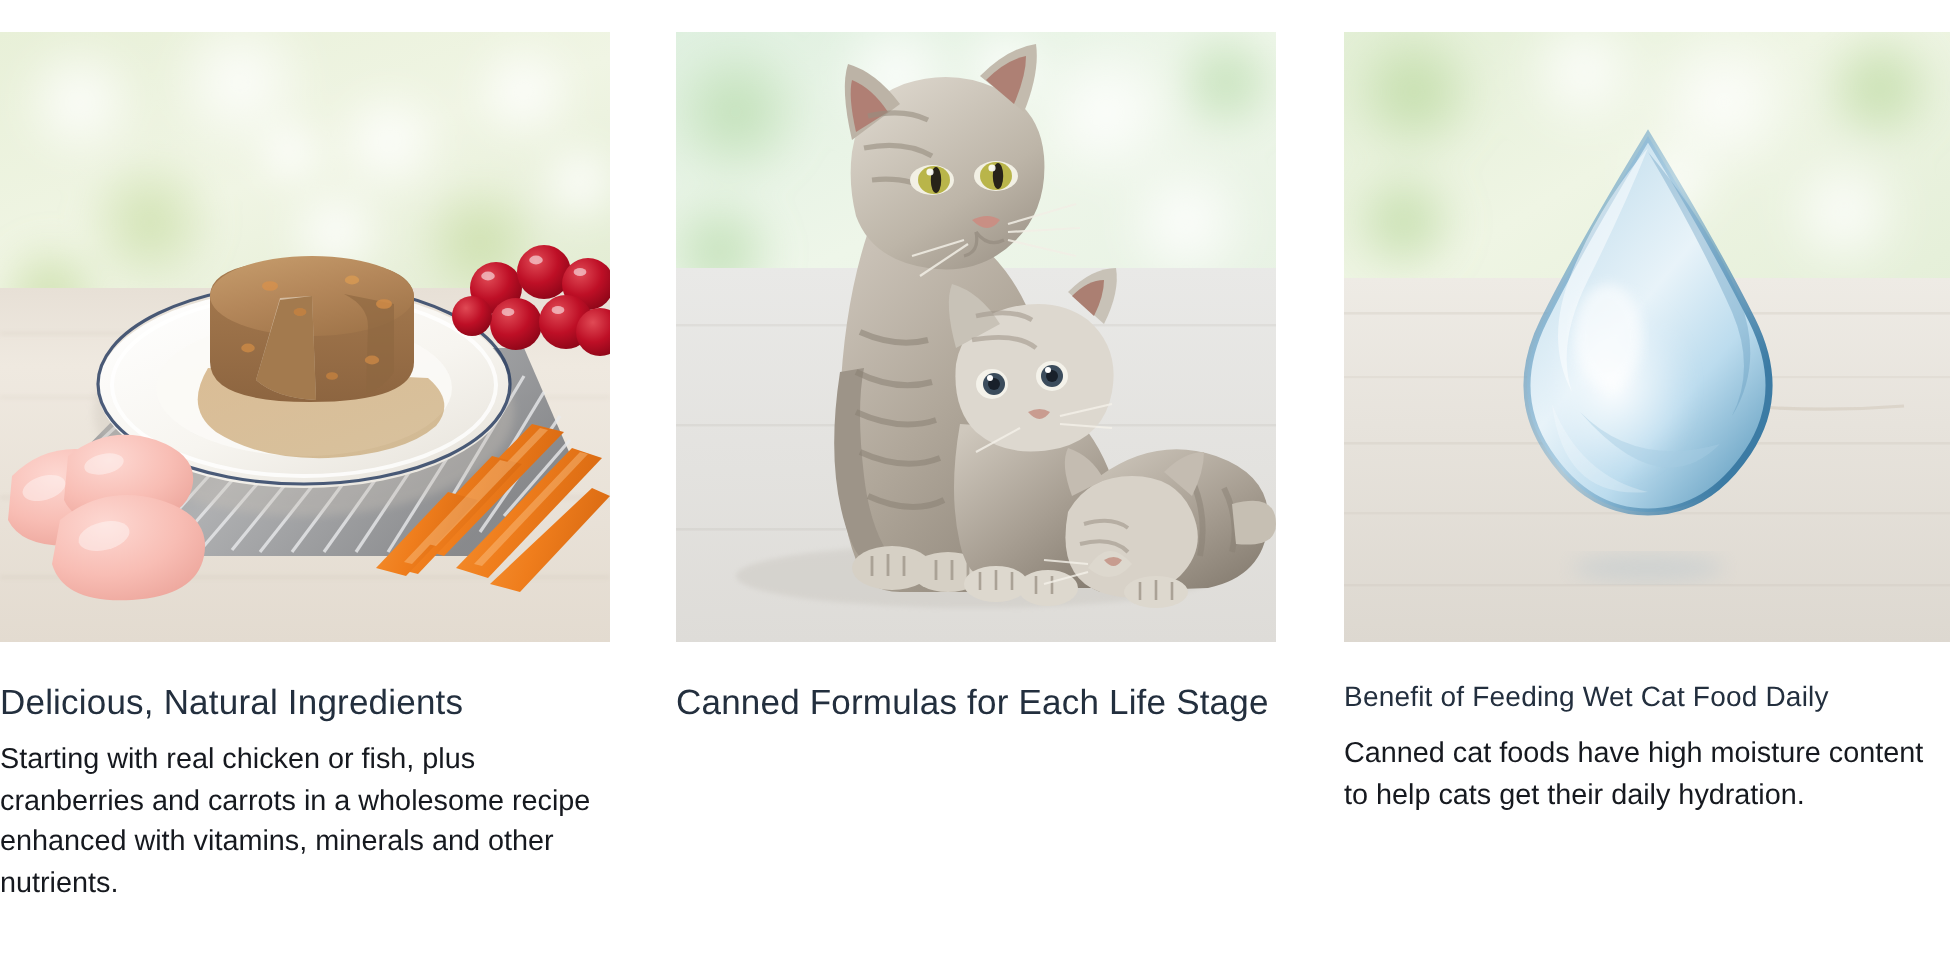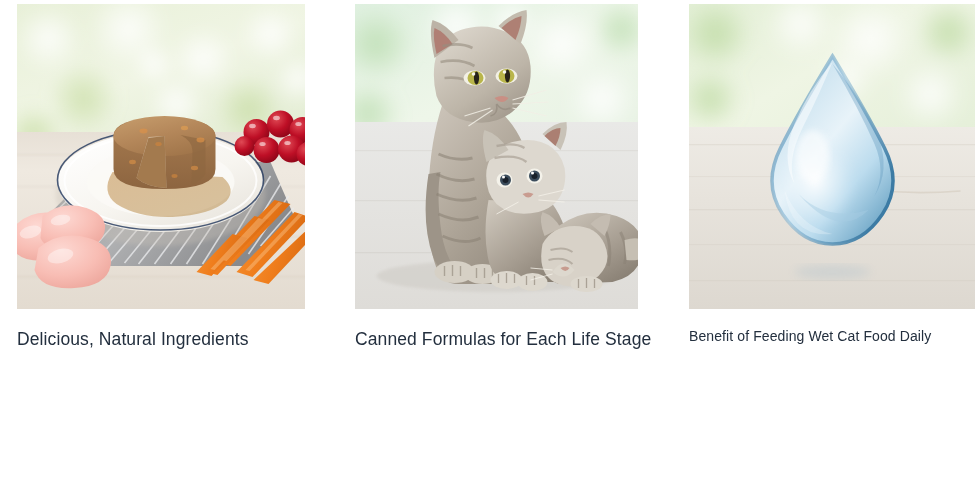--- a/index.html
+++ b/index.html
@@ -11,23 +11,22 @@
     overflow: hidden;
   }
   .feature-grid {
     position: relative;
     width: 975px;
     height: 480px;
     background: #ffffff;
   }
   .feature-col {
     position: absolute;
-    top: 4px;
+    top: 16px;
     width: 305px;
-    padding-left: 17px;
   }
   .col-1 { left: 0px;   width: 305px; }
   .col-2 { left: 338px; width: 300px; }
   .col-3 { left: 672px; width: 303px; }
 
   .media {
     position: relative;
     width: 100%;
     height: 305px;
     overflow: hidden;
@@ -244,20 +243,21 @@
           <path d="M30 244 q22 -18 50 -10 q26 8 22 28 q-4 20 -36 22 q-34 2 -40 -18 Z" fill="url(#chickeng)"></path>
           <g fill="#ffffff" opacity="0.4">
             <ellipse cx="22" cy="228" rx="11" ry="6" transform="rotate(-16 22 228)"></ellipse>
             <ellipse cx="52" cy="216" rx="10" ry="5" transform="rotate(-12 52 216)"></ellipse>
             <ellipse cx="52" cy="252" rx="13" ry="7" transform="rotate(-14 52 252)"></ellipse>
           </g>
         </g>
       </svg>
     </div>
     <h3 class="col-title">Delicious, Natural Ingredients</h3>
+    <p class="col-body">Starting with real chicken or fish, plus cranberries and carrots in a wholesome recipe enhanced with vitamins, minerals and other nutrients.</p>
   </div>
 
   <div class="feature-col col-2">
     <div class="media">
       <svg viewBox="0 0 300 305" preserveAspectRatio="xMidYMid slice">
         <defs>
           <linearGradient id="g2bg" x1="0" y1="0" x2="0.5" y2="1">
             <stop offset="0%" stop-color="#dff0e0"></stop>
             <stop offset="40%" stop-color="#eef6e9"></stop>
             <stop offset="100%" stop-color="#e3efe0"></stop>
@@ -515,15 +515,16 @@
           <ellipse cx="142" cy="168" rx="46" ry="54" fill="url(#dropcore)" filter="url(#soft3)"></ellipse>
           <path d="M152 58 q-12 30 -30 66 q-16 32 -8 56 q-14 -26 0 -60 q14 -34 38 -62 Z" fill="#ffffff" opacity="0.5"></path>
           <path d="M152 60 q26 44 42 80 q12 28 0 52 q16 -26 4 -58 q-14 -36 -46 -74 Z" fill="#5c95ba" opacity="0.35"></path>
           <path d="M118 190 q28 28 70 16 q-30 30 -70 -16 Z" fill="#a7cde3" opacity="0.45"></path>
           <ellipse cx="132" cy="152" rx="17" ry="26" fill="#ffffff" opacity="0.6" filter="url(#soft3)"></ellipse>
           <path d="M104 186 q14 36 48 44 q-42 4 -48 -44 Z" fill="#ffffff" opacity="0.25"></path>
         </g>
       </svg>
     </div>
     <h3 class="col-title">Benefit of Feeding Wet Cat Food Daily</h3>
+    <p class="col-body">Canned cat foods have high moisture content to help cats get their daily hydration.</p>
   </div>
 
 </div>
 
 </body></html>

